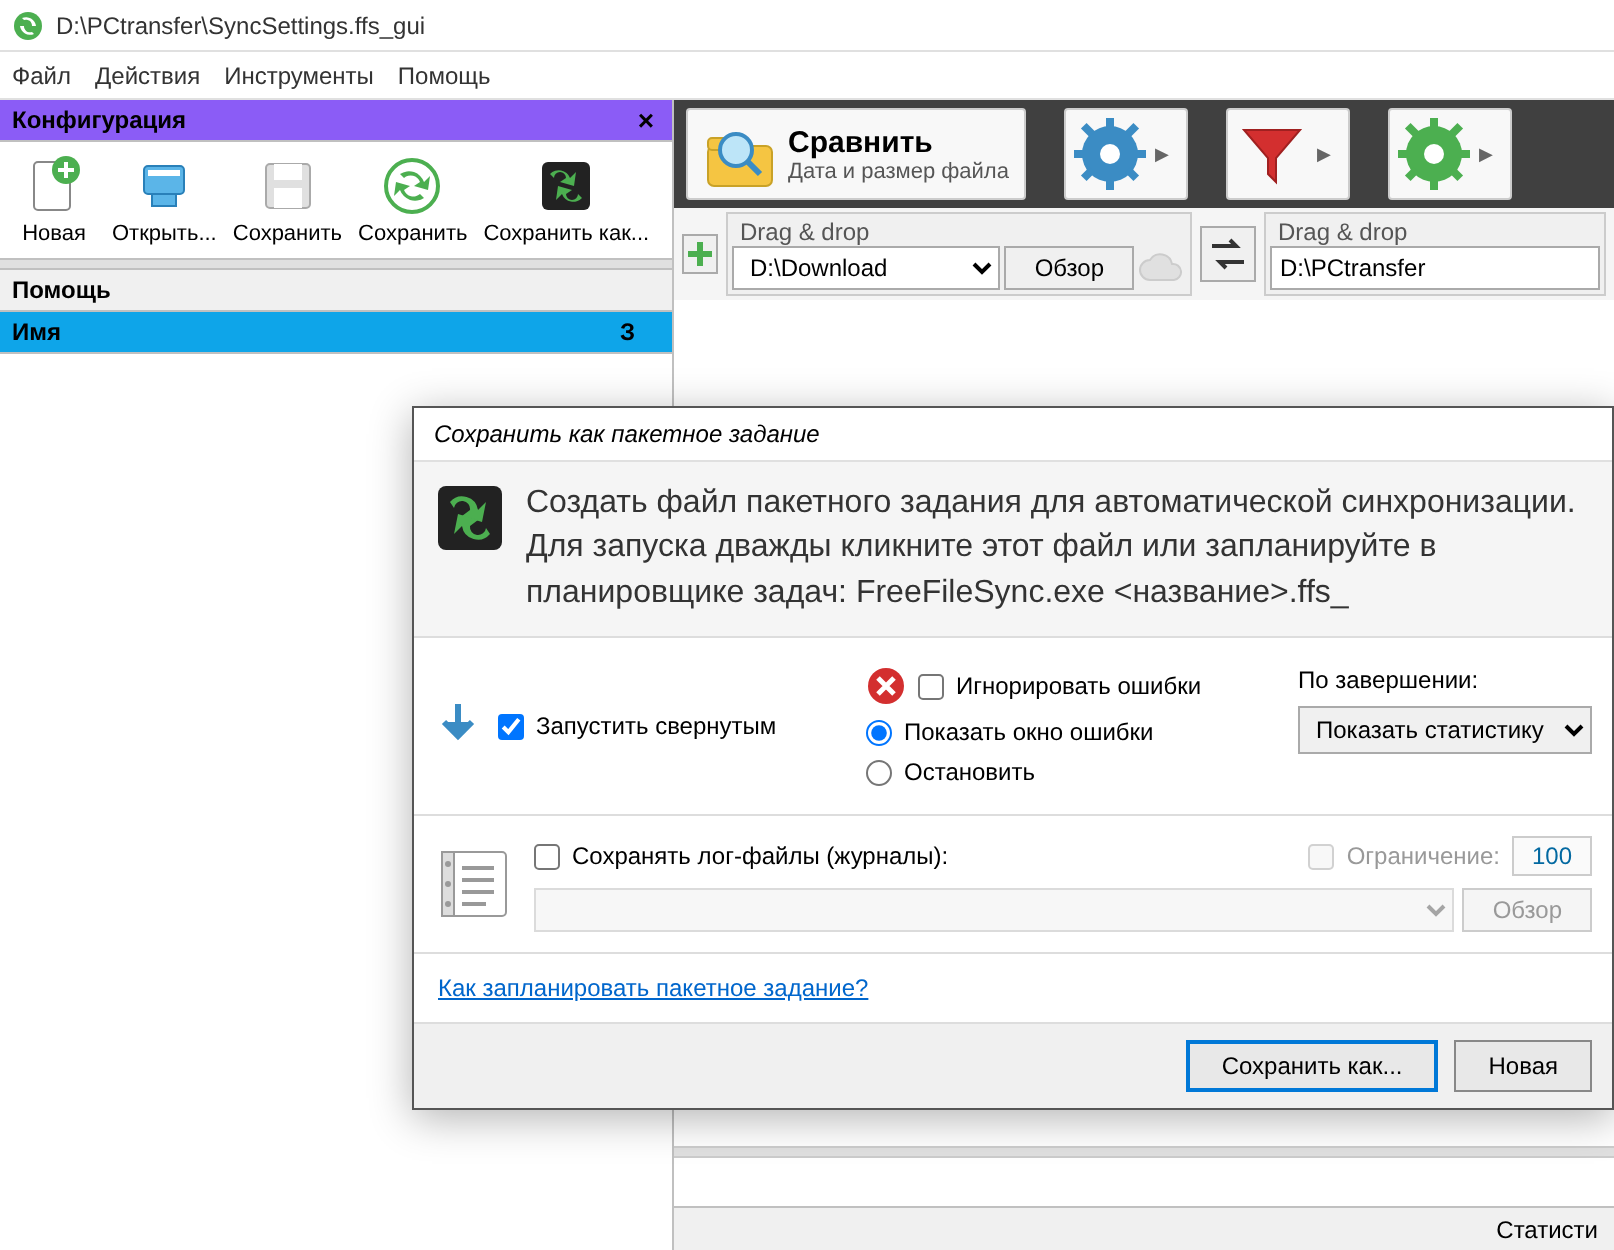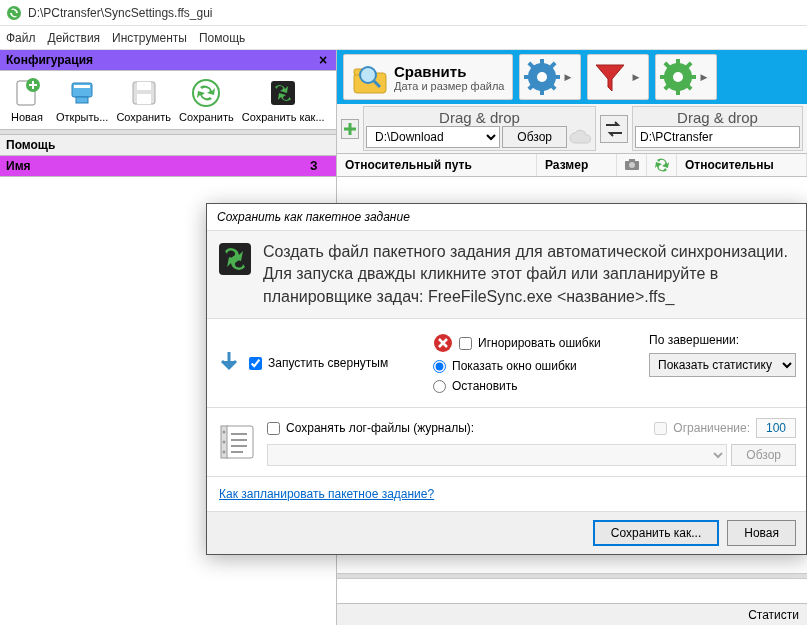--- a/index.html
+++ b/index.html
@@ -22,37 +22,37 @@
 .tool-btn { display: flex; flex-direction: column; align-items: center; padding: 2px 4px; cursor: pointer; min-width: 50px; }
 .tool-icon { width: 32px; height: 32px; display: flex; align-items: center; justify-content: center; }
 .tool-label { font-size: 11px; margin-top: 2px; white-space: nowrap; }
 
 .config-list { flex: 0 0 200px; background: #fff; overflow: auto; }
 .config-item { background: #0078d7; color: #fff; padding: 1px 6px; }
 
 .divider { height: 4px; background: #e0e0e0; cursor: ns-resize; }
 
 .main-panel-header { background: #f0f0f0; border-top: 1px solid #c0c0c0; border-bottom: 1px solid #c0c0c0; padding: 3px 6px; font-weight: bold; }
-.name-header { background: #d946ef; border-bottom: 1px solid #c0c0c0; padding: 3px 6px; display: flex; }
+.name-header { background: #0ea5e9; border-bottom: 1px solid #c0c0c0; padding: 3px 6px; display: flex; }
 .name-col { flex: 1; font-weight: bold; }
 .name-col2 { width: 20px; font-weight: bold; }
 
 .content { flex: 1; display: flex; flex-direction: column; background: #f5f5f5; }
 
-.big-toolbar { display: flex; align-items: flex-end; padding: 4px 6px; background: #0ea5e9; gap: 6px; }
+.big-toolbar { display: flex; align-items: flex-end; padding: 4px 6px; background: #404040; gap: 19px; }
 .big-btn { display: flex; align-items: center; padding: 4px 8px; background: #f8f8f8; border: 1px solid #ccc; cursor: pointer; border-radius: 2px; }
 .big-icon { width: 36px; height: 36px; display: flex; align-items: center; justify-content: center; }
 .big-text { margin-left: 6px; }
 .big-title { font-size: 15px; font-weight: bold; }
 .big-sub { font-size: 11px; color: #555; }
 .dropdown-arrow { width: 12px; margin-left: 4px; color: #666; font-size: 9px; }
 
 .path-row { display: flex; align-items: center; padding: 2px 4px; gap: 4px; background: #f5f5f5; }
 .path-group { display: flex; flex-direction: column; flex: 1; border: 1px solid #ccc; background: #f0f0f0; padding: 2px; }
-.drag-label { font-size: 15px; color: #555; padding: 0 4px; text-align: center; }
+.drag-label { font-size: 12px; color: #555; padding: 0 4px; }
 .path-input-row { display: flex; align-items: center; gap: 2px; }
 .plus-btn { width: 18px; height: 20px; background: #f0f0f0; border: 1px solid #aaa; cursor: pointer; display: flex; align-items: center; justify-content: center; }
 .path-select { flex: 1; height: 22px; border: 1px solid #aaa; background: #fff; padding: 0 4px; }
 .browse-btn { height: 22px; padding: 0 14px; border: 1px solid #aaa; background: #f0f0f0; cursor: pointer; }
 .cloud-icon { width: 24px; height: 22px; display: flex; align-items: center; justify-content: center; color: #ccc; }
 .swap-btn { width: 28px; height: 28px; border: 1px solid #aaa; background: #f0f0f0; cursor: pointer; display: flex; align-items: center; justify-content: center; }
 
 .grid-header { display: flex; background: #fff; border-top: 1px solid #c0c0c0; border-bottom: 1px solid #c0c0c0; }
 .grid-col { padding: 4px 8px; border-right: 1px solid #e0e0e0; font-weight: bold; background: #f8f8f8; }
 .grid-icon-col { width: 30px; text-align: center; padding: 2px; display:flex; align-items:center; justify-content:center; }
@@ -277,37 +277,20 @@
           </svg>
       </button>
       <div class="path-group" style="flex:0 0 110px">
         <span class="drag-label">Drag &amp; drop</span>
         <div class="path-input-row">
           <input class="path-select" value="D:\PCtransfer" style="">
         </div>
       </div>
     </div>
 
-    <div class="grid-header">
-      <div class="grid-col" style="flex:0 0 200px">Относительный путь</div>
-      <div class="grid-col" style="flex:0 0 80px">Размер</div>
-      <div class="grid-col grid-icon-col">
-        <svg width="16" height="12" viewBox="0 0 16 12">
-            <rect x="1" y="2" width="14" height="9" rx="1" fill="#888"></rect>
-            <circle cx="8" cy="6" r="3" fill="#ccc"></circle>
-            <rect x="5" y="0" width="6" height="3" fill="#888"></rect>
-          </svg>
-      </div>
-      <div class="grid-col grid-icon-col">
-        <svg width="16" height="16" viewBox="0 0 16 16">
-            <path d="M3 3 A6 6 0 0 1 13 7 L15 5 L14 11 L8 9 L11 7 A3 3 0 0 0 5 5 Z M13 13 A6 6 0 0 1 3 9 L1 11 L2 5 L8 7 L5 9 A3 3 0 0 0 11 11 Z" fill="#4CAF50"></path>
-          </svg>
-      </div>
-      <div class="grid-col" style="flex:1">Относительны</div>
-    </div>
 
     <div class="grid-body"></div>
 
     <div style="height:6px;background:#e0e0e0;border-top:1px solid #ccc;border-bottom:1px solid #ccc"></div>
     <div style="height:24px;background:#fff"></div>
 
     <div class="statusbar">
       <span>Статисти</span>
     </div>
   </div>

